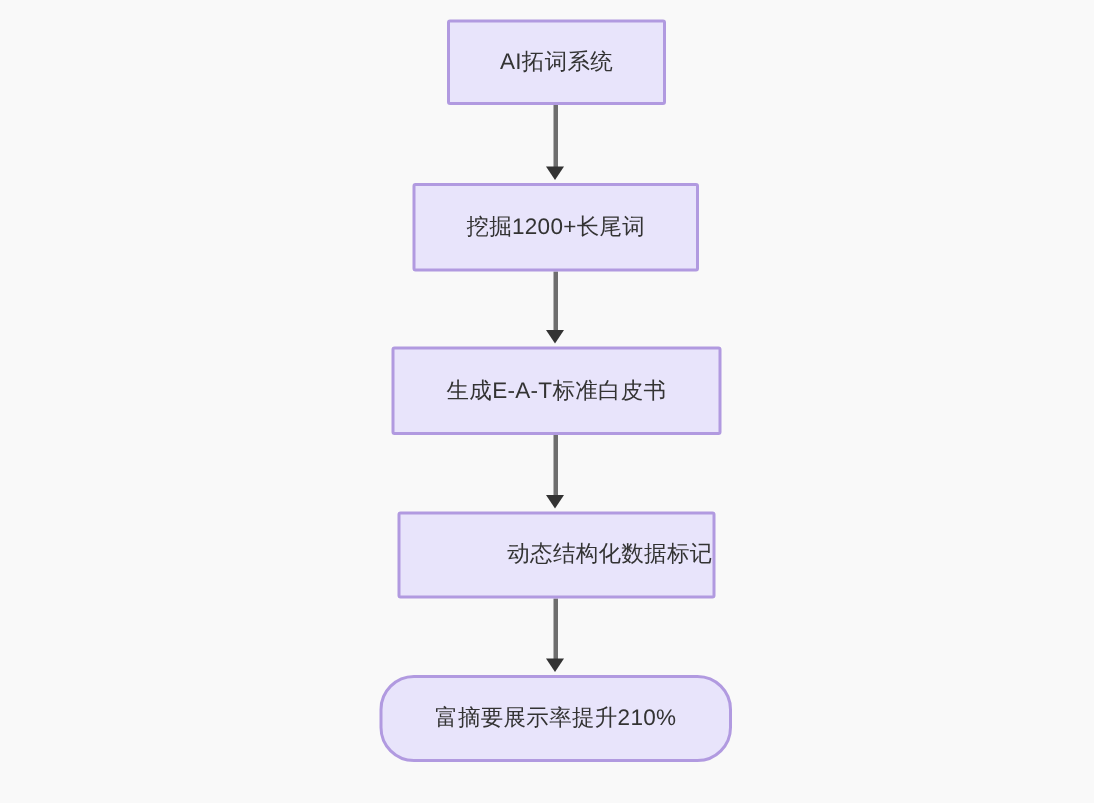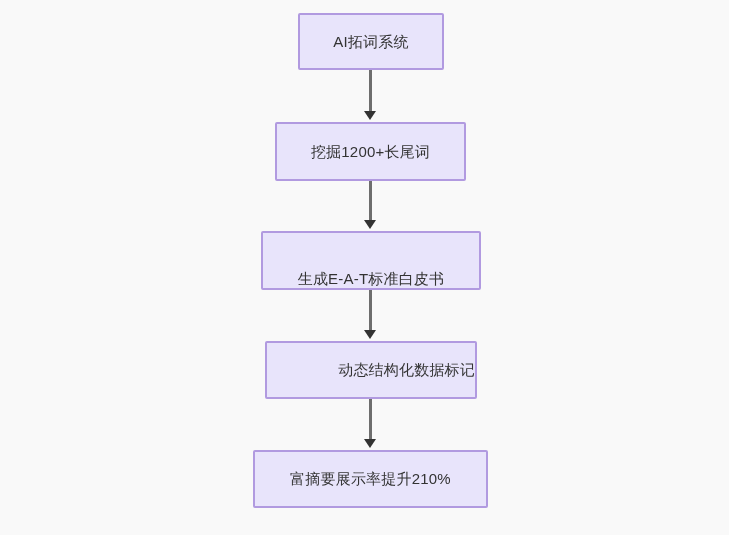--- a/index.html
+++ b/index.html
@@ -68,25 +68,25 @@
   <div class="arrowhead" style="left:364px; top:439px;"></div>
 
   <div class="node" style="left:298px; top:13px; width:146px; height:57px;">
     <span class="node-label">AI拓词系统</span>
   </div>
 
   <div class="node" style="left:275px; top:122px; width:191px; height:59px;">
     <span class="node-label">挖掘1200+长尾词</span>
   </div>
 
-  <div class="node" style="left:261px; top:231px; width:220px; height:59px;align-items:flex-end;">
+  <div class="node" style="left:261px; top:231px; width:220px; height:59px;">
     <span class="node-label">生成E-A-T标准白皮书</span>
   </div>
 
   <div class="node" style="left:265px; top:341px; width:212px; height:58px;justify-content:flex-end;">
     <span class="node-label">动态结构化数据标记</span>
   </div>
 
-  <div class="node" style="left:253px; top:450px; width:235px; height:58px;">
+  <div class="node" style="left:253px; top:450px; width:235px; height:58px;border-radius:23px;">
     <span class="node-label">富摘要展示率提升210%</span>
   </div>
 
 </div>
 
 </body></html>

